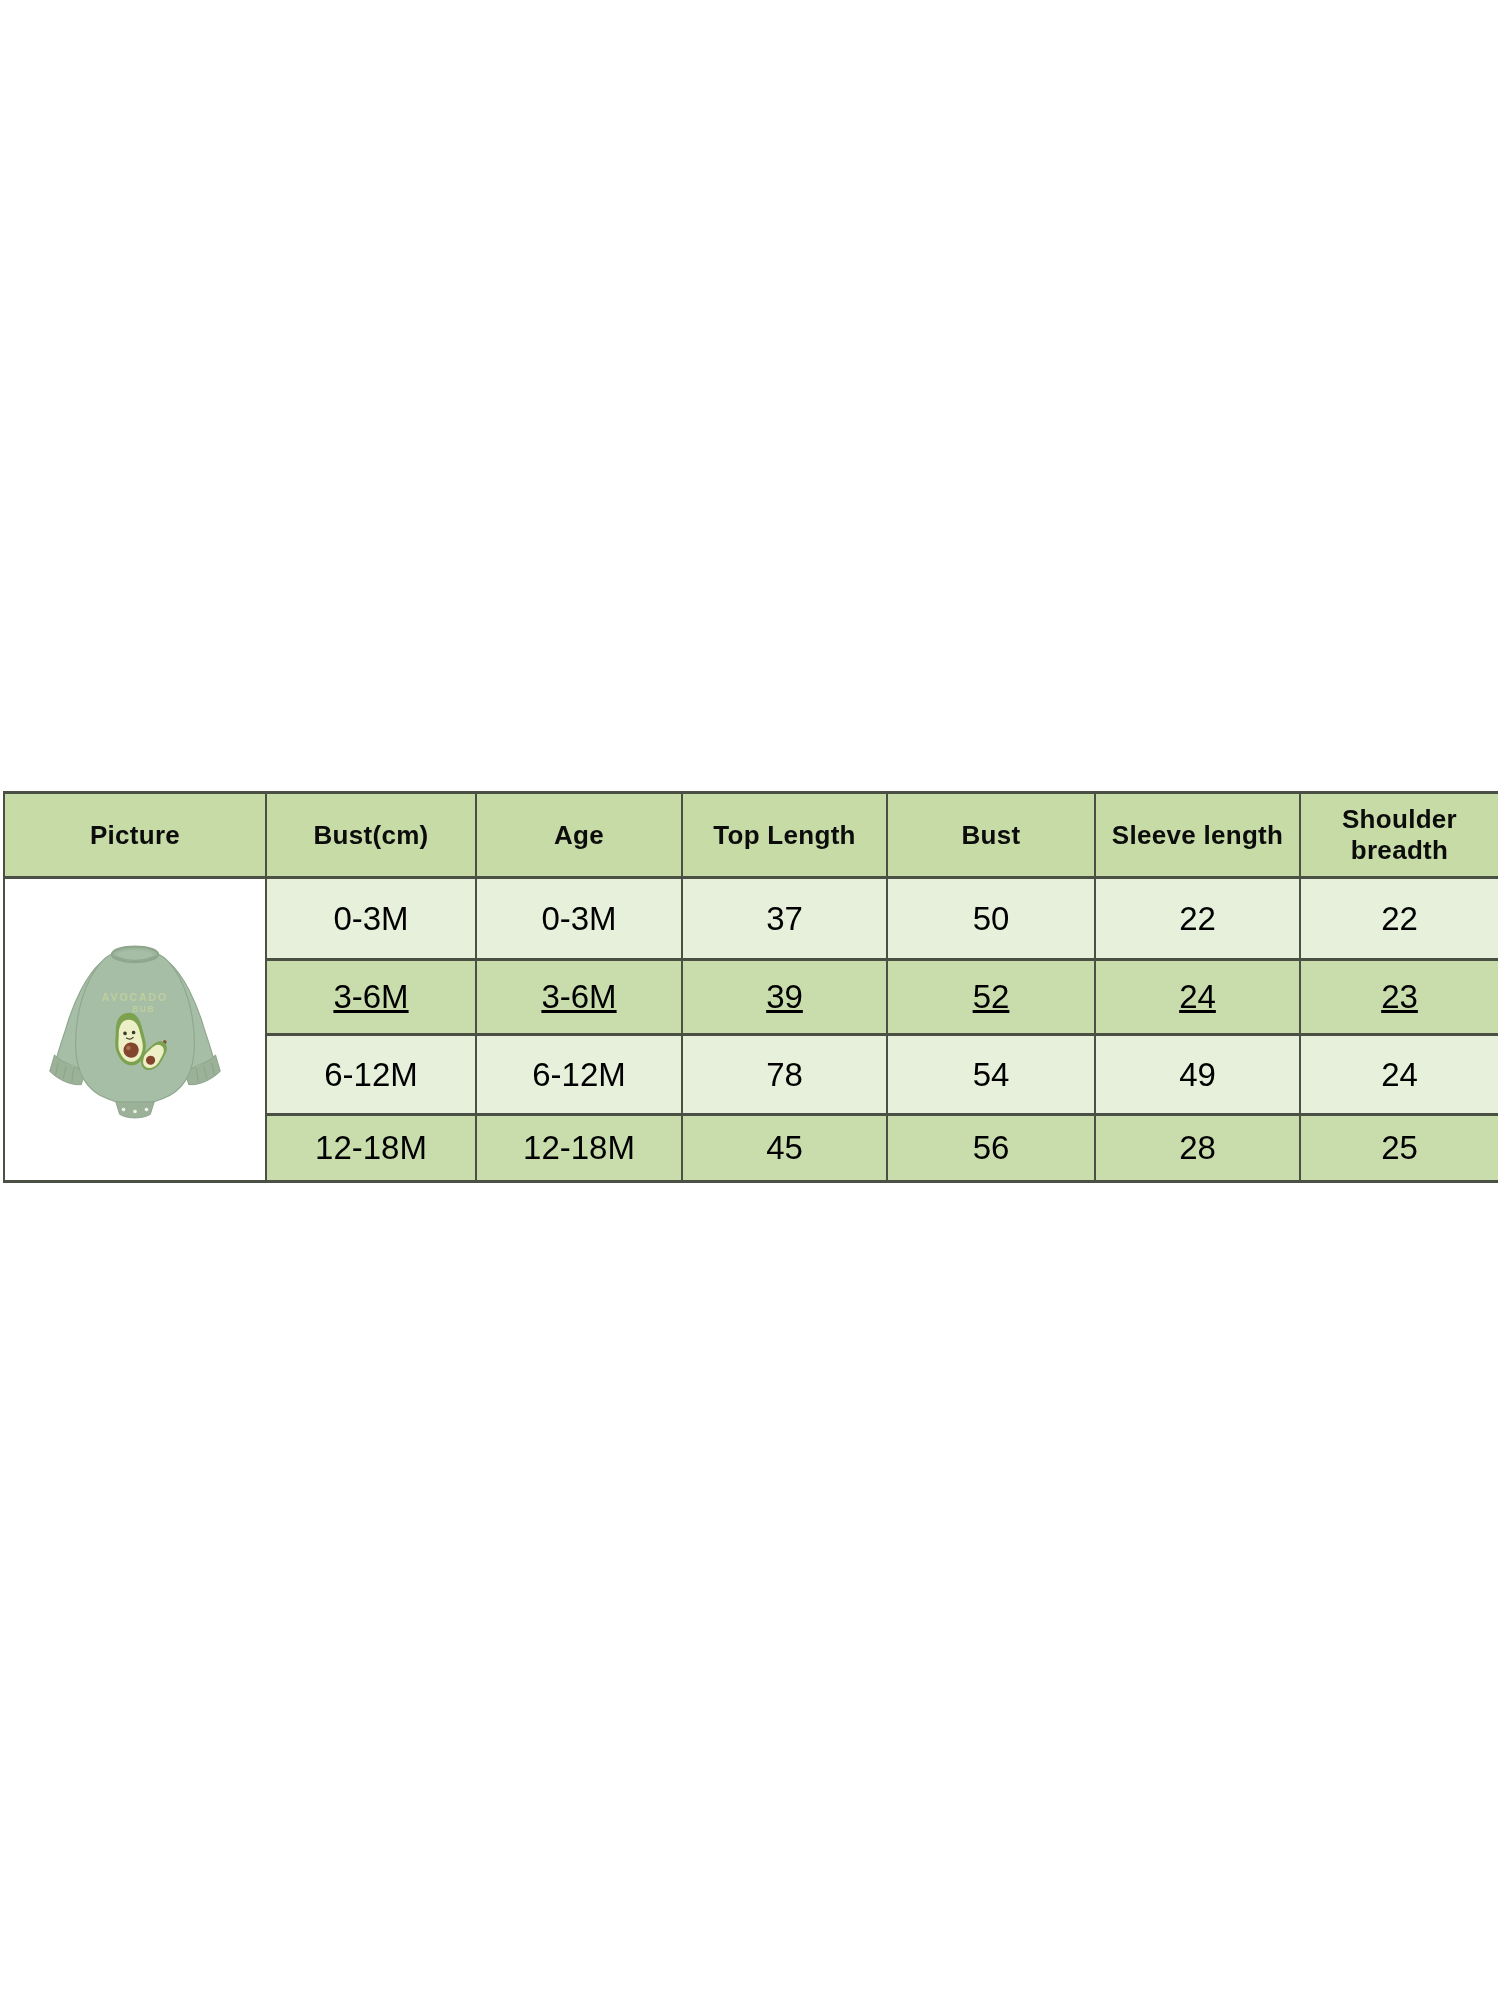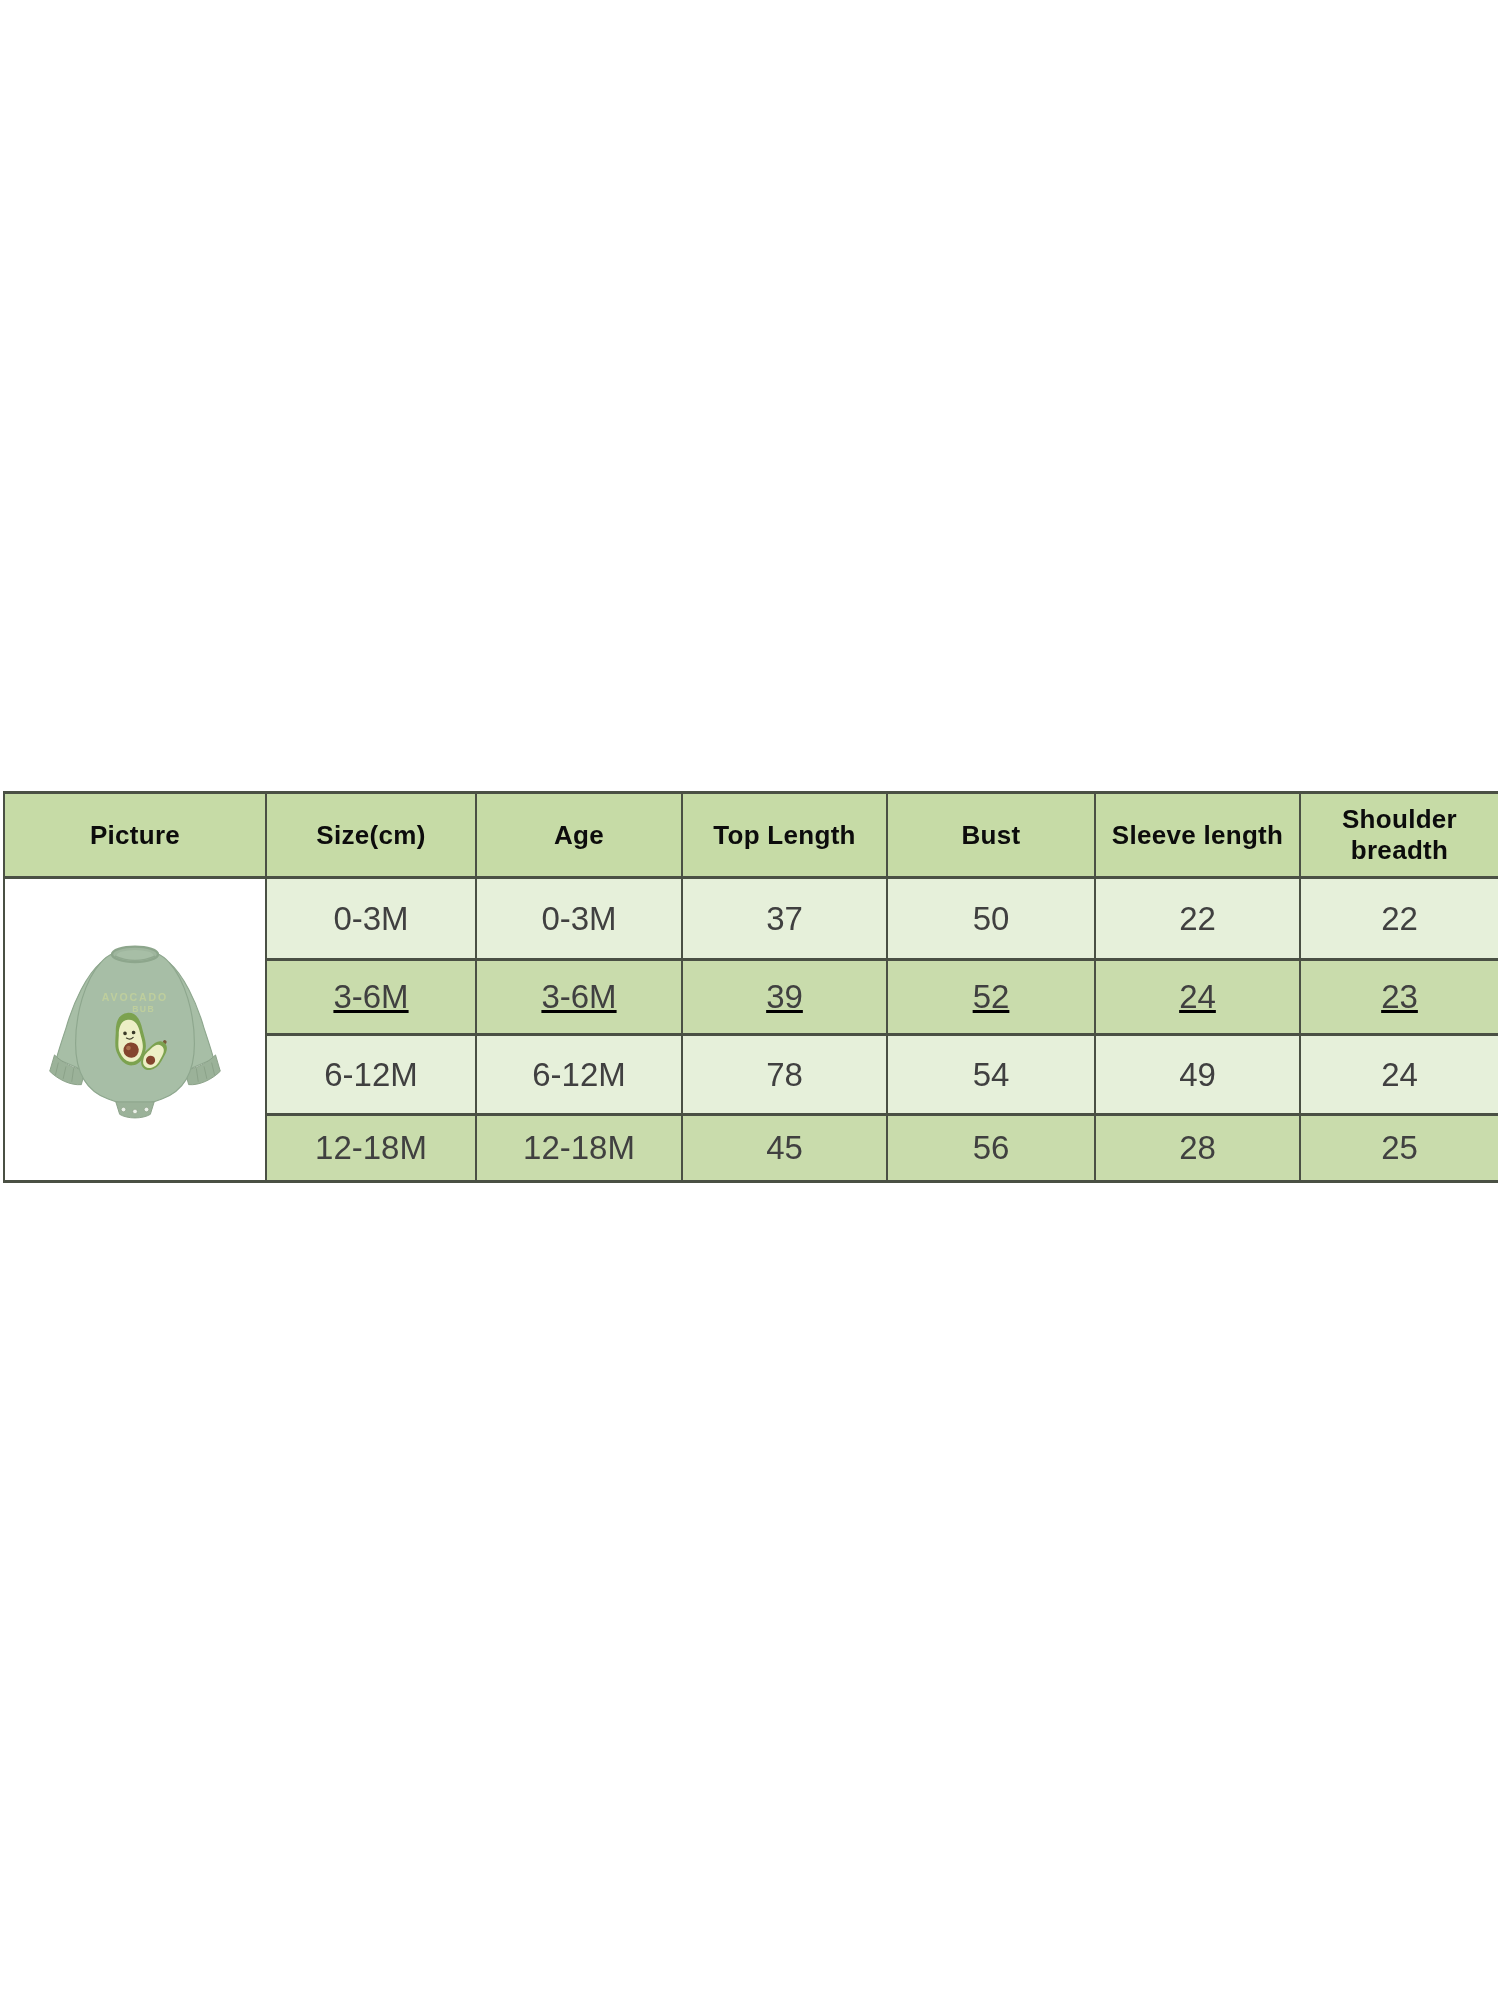--- a/index.html
+++ b/index.html
@@ -28,21 +28,21 @@
   .size-chart th {
     background: #c6dba6;
     font-size: 26px;
     font-weight: 700;
     color: #0c0c0c;
     letter-spacing: 0.3px;
   }
   .size-chart td {
     font-size: 33px;
     font-weight: 400;
-    color: #404040;
+    color: #000000;
   }
   tr.header-row   { height: 85px; }
   tr.row-0        { height: 82px; }
   tr.row-1        { height: 75px; text-decoration: underline; }
   tr.row-2        { height: 80px; }
   tr.row-3        { height: 67px; }
   tr.row-light td { background: #e6f0da; }
   tr.row-dark  td { background: #c9dcac; }
   td.picture-cell {
     background: #ffffff !important;
@@ -62,21 +62,21 @@
       <col style="width:210px">
       <col style="width:206px">
     <col style="width:205px">
       <col style="width:208px">
       <col style="width:205px">
     <col style="width:198px">
   </colgroup>
   <tbody>
     <tr class="header-row">
       <th>Picture</th>
-      <th>Size(cm)</th>
+      <th>Bust(cm)</th>
       <th>Age</th>
       <th>Top Length</th>
       <th>Bust</th>
       <th>Sleeve length</th>
       <th>Shoulder breadth</th>
     </tr>
 
     <tr class="row-0 row-light">
       <td class="picture-cell" rowspan="4">
         <div class="picture-wrap">

